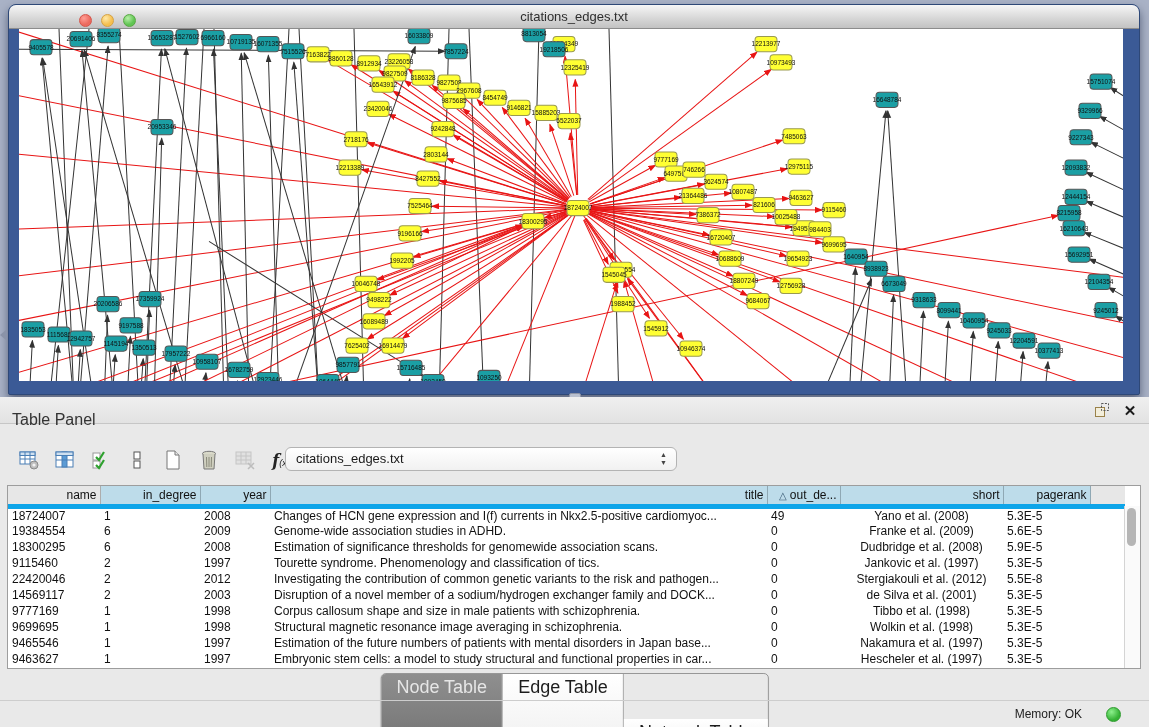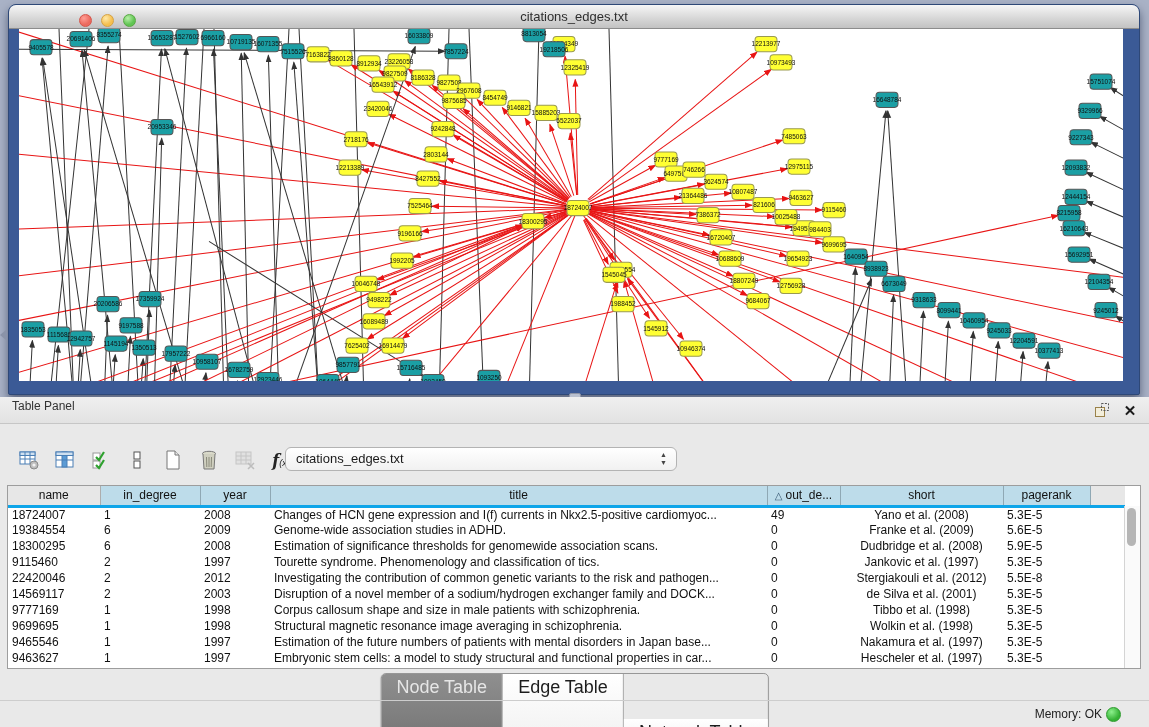--- a/index.html
+++ b/index.html
@@ -22,21 +22,21 @@
   .graph-area{position:absolute;left:10px;top:24px;right:16px;bottom:13px;background:#ffffff;overflow:hidden;}
   .graph-area svg{width:100%;height:100%;display:block;}
   .collapse-arrow{position:absolute;left:0px;top:330px;width:0;height:0;
     border-top:5px solid transparent;border-bottom:5px solid transparent;border-right:6px solid #8a93a8;}
   .splitter-handle{position:absolute;left:569px;top:393px;width:10px;height:5px;
     background:#b9c0cf;border:1px solid #8d94a6;border-radius:2px;}
   
   .table-panel{position:absolute;left:0;top:397px;width:1149px;height:330px;background:#e9e9e9;}
   .panel-header{position:absolute;left:0;top:0;right:0;height:26px;
     background:linear-gradient(#efefef,#e2e2e2);border-bottom:1px solid #c6c6c6;}
-  .panel-title{position:absolute;left:12px;top:2px;font-size:12px;color:#333;}
+  .panel-title{position:absolute;left:12px;top:14px;font-size:16px;color:#333;}
   .panel-header .hdr-icons{position:absolute;right:10px;top:4px;display:flex;gap:10px;align-items:center;}
   .icon-btn{width:18px;height:18px;display:flex;align-items:center;justify-content:center;cursor:default;}
   .close-x{font-size:15px;font-weight:bold;color:#1c1c1c;line-height:1;}
   
   .toolbar{position:absolute;left:14px;top:48px;height:30px;display:flex;align-items:center;gap:6px;}
   .tb-btn{width:30px;height:28px;display:flex;align-items:center;justify-content:center;border-radius:4px;}
   .tb-btn.disabled{opacity:.45;}
   .fx-label{font-size:15px;color:#222;}
   .fx-label i{font-family:"DejaVu Serif",serif;font-weight:bold;font-size:16px;}
   .fx-label small{font-size:9px;font-style:italic;}
@@ -44,41 +44,41 @@
     background:linear-gradient(#ffffff,#f1f1f1);border:1px solid #b3b3b3;border-radius:6px;
     font-size:13px;color:#1a1a1a;line-height:22px;padding-left:10px;}
   .combo .spin{position:absolute;right:9px;top:3px;font-size:7px;color:#444;line-height:8px;text-align:center;}
   
   .tbl-wrap{position:absolute;left:7px;top:88px;width:1134px;height:184px;background:#fff;
     border:1px solid #9d9d9d;box-sizing:border-box;overflow:hidden;}
   table.data{border-collapse:collapse;table-layout:fixed;width:1117px;font-size:12px;color:#111;}
   col.c0{width:92px}col.c1{width:100px}col.c2{width:70px}col.c3{width:497px}
   col.c4{width:73px}col.c5{width:163px}col.c6{width:87px}col.c7{width:35px}
   thead th{height:20px;box-sizing:border-box;background:#bddcea;border-right:1px solid #8fa8b4;
-    border-bottom:3px solid #0ea5e9;font-weight:normal;font-size:12px;text-align:center;
+    border-bottom:5px solid #0ea5e9;font-weight:normal;font-size:12px;text-align:right;
     overflow:hidden;white-space:nowrap;padding:0 3px;}
   thead th.gray{background:#e7e7e7;border-right:1px solid #adadad;}
   thead th.filler{background:#e7e7e7;border-right:none;}
   tbody td{height:16px;box-sizing:border-box;padding:0 4px;overflow:hidden;white-space:nowrap;
     text-overflow:clip;border:none;}
   tbody td.center{text-align:center;}
   .sort-tri{color:#3a5a74;font-size:10px;margin-right:3px;}
   .vscroll{position:absolute;right:0;top:20px;bottom:0;width:15px;background:#fafafa;border-left:1px solid #d4d4d4;}
   .vthumb{position:absolute;left:2px;top:2px;width:9px;height:38px;border-radius:5px;background:#b5b5b5;}
   
   .tabs{position:absolute;left:50%;top:276px;transform:translateX(-50%);display:flex;
     border:1px solid #979797;border-radius:5px;overflow:hidden;
     box-shadow:0 1px 1px rgba(0,0,0,.15);}
   .tab{padding:3px 15px 4px;font-size:18px;color:#1d1d1d;background:linear-gradient(#ffffff,#f0f0f0);
     border-right:1px solid #ababab;white-space:nowrap;}
   .tab:last-child{border-right:none;margin-top:45px;}
   .tab.active{background:linear-gradient(#8f8f8f,#737373);color:#e6e6e6;}
   
   .statusbar{position:absolute;left:0;top:303px;right:0;height:27px;border-top:1px solid #cdcdcd;
-    display:flex;align-items:center;justify-content:flex-end;padding-right:28px;gap:4px;box-sizing:border-box;}
+    display:flex;align-items:center;justify-content:flex-end;padding-right:28px;gap:24px;box-sizing:border-box;}
   .statusbar .mem{font-size:12px;color:#222;}
   .mem-dot{width:13px;height:13px;border-radius:50%;
     background:radial-gradient(circle at 35% 30%,#8cf08c,#35b235 65%);border:1px solid #2a9a2a;}
 </style>
 </head>
 <body>
 
 <div class="desktop">
   <div class="net-window">
     <div class="titlebar">

